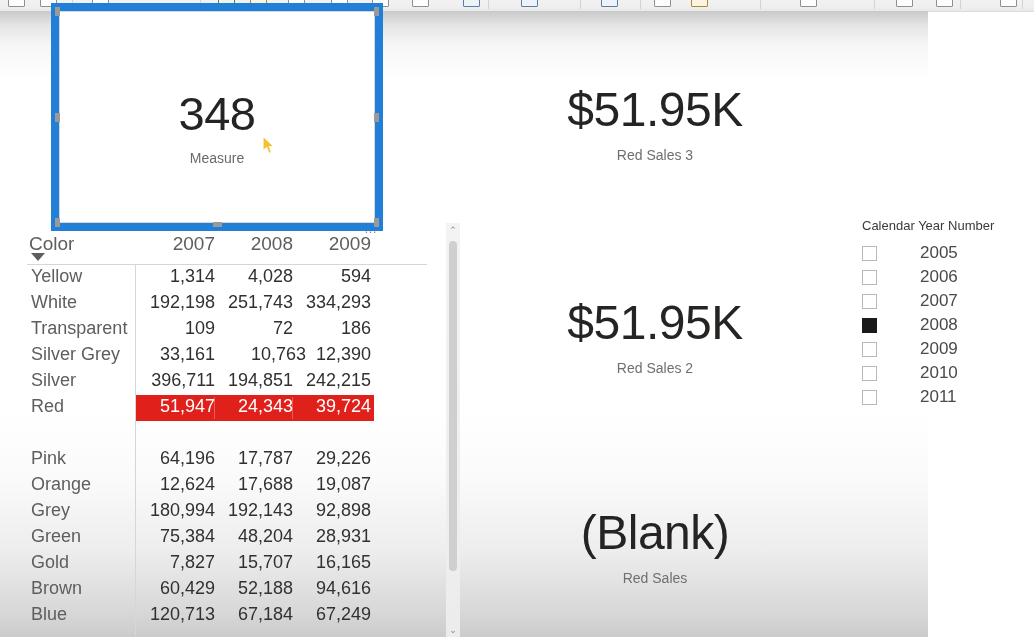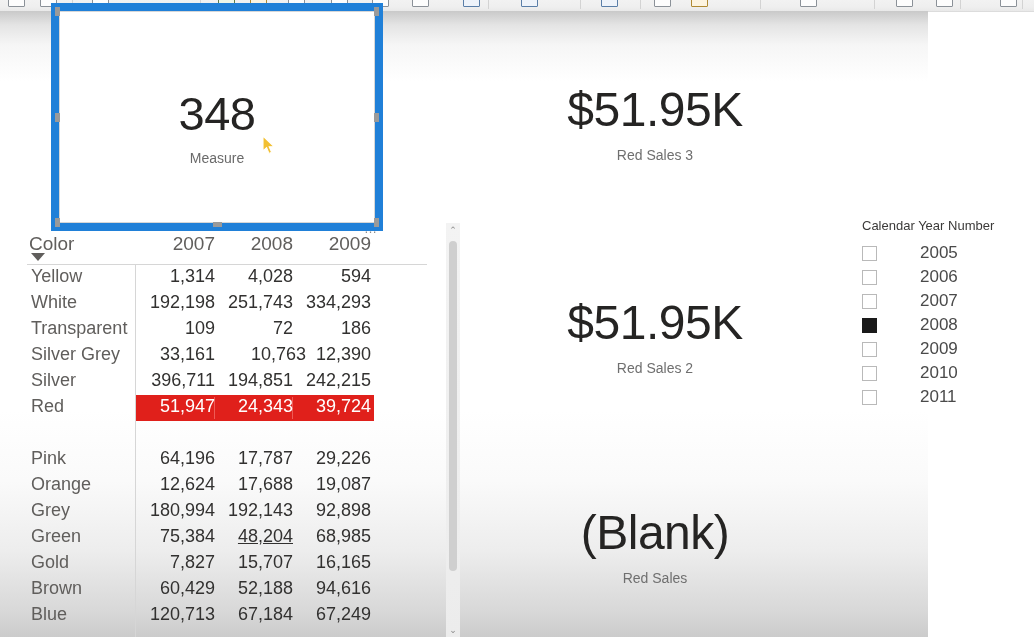--- a/index.html
+++ b/index.html
@@ -437,22 +437,22 @@
           </div>
           <div class="m-row" style="top: 234px;">
             <div class="m-rowhead">Grey</div>
             <div class="m-cell" style="left: 137px;">180,994</div>
             <div class="m-cell" style="left: 215px;">192,143</div>
             <div class="m-cell" style="left: 293px;">92,898</div>
           </div>
           <div class="m-row" style="top: 260px;">
             <div class="m-rowhead">Green</div>
             <div class="m-cell" style="left: 137px;">75,384</div>
-            <div class="m-cell" style="left: 215px; text-decoration: underline;">48,204</div>
-            <div class="m-cell" style="left: 293px;">68,985</div>
+            <div class="m-cell" style="left: 215px;">48,204</div>
+            <div class="m-cell" style="left: 293px;">28,931</div>
           </div>
           <div class="m-row" style="top: 286px;">
             <div class="m-rowhead">Gold</div>
             <div class="m-cell" style="left: 137px;">7,827</div>
             <div class="m-cell" style="left: 215px;">15,707</div>
             <div class="m-cell" style="left: 293px;">16,165</div>
           </div>
           <div class="m-row" style="top: 312px;">
             <div class="m-rowhead">Brown</div>
             <div class="m-cell" style="left: 137px;">60,429</div>

